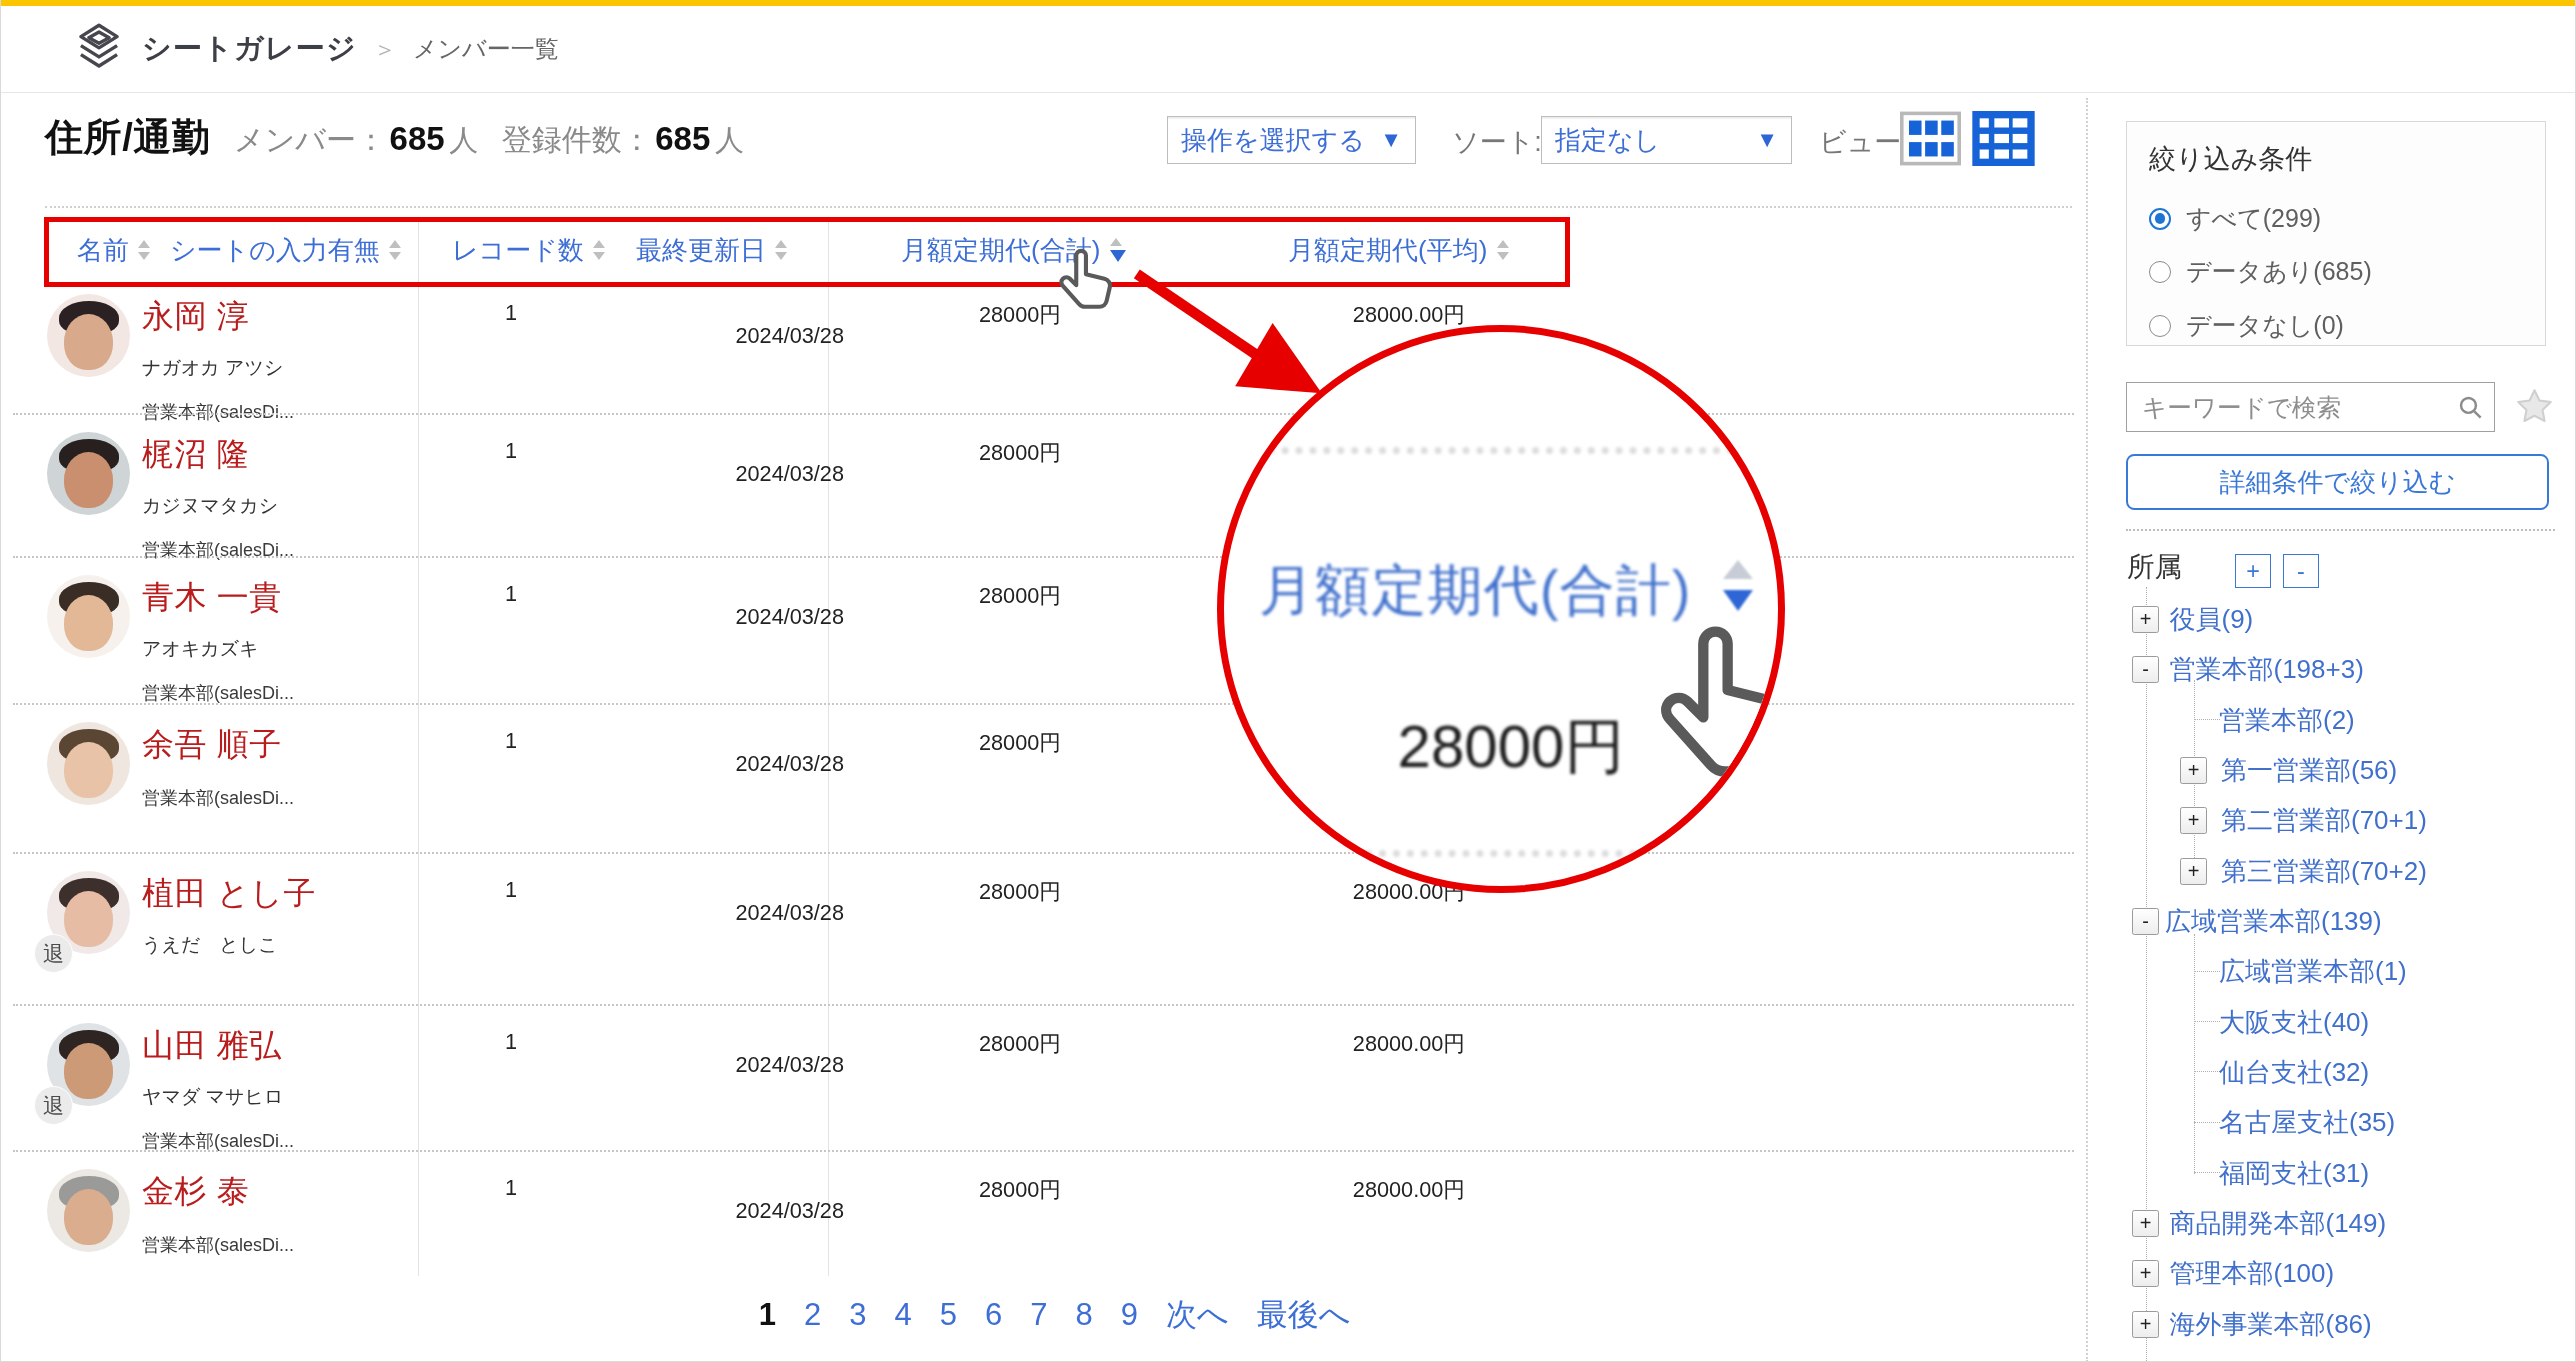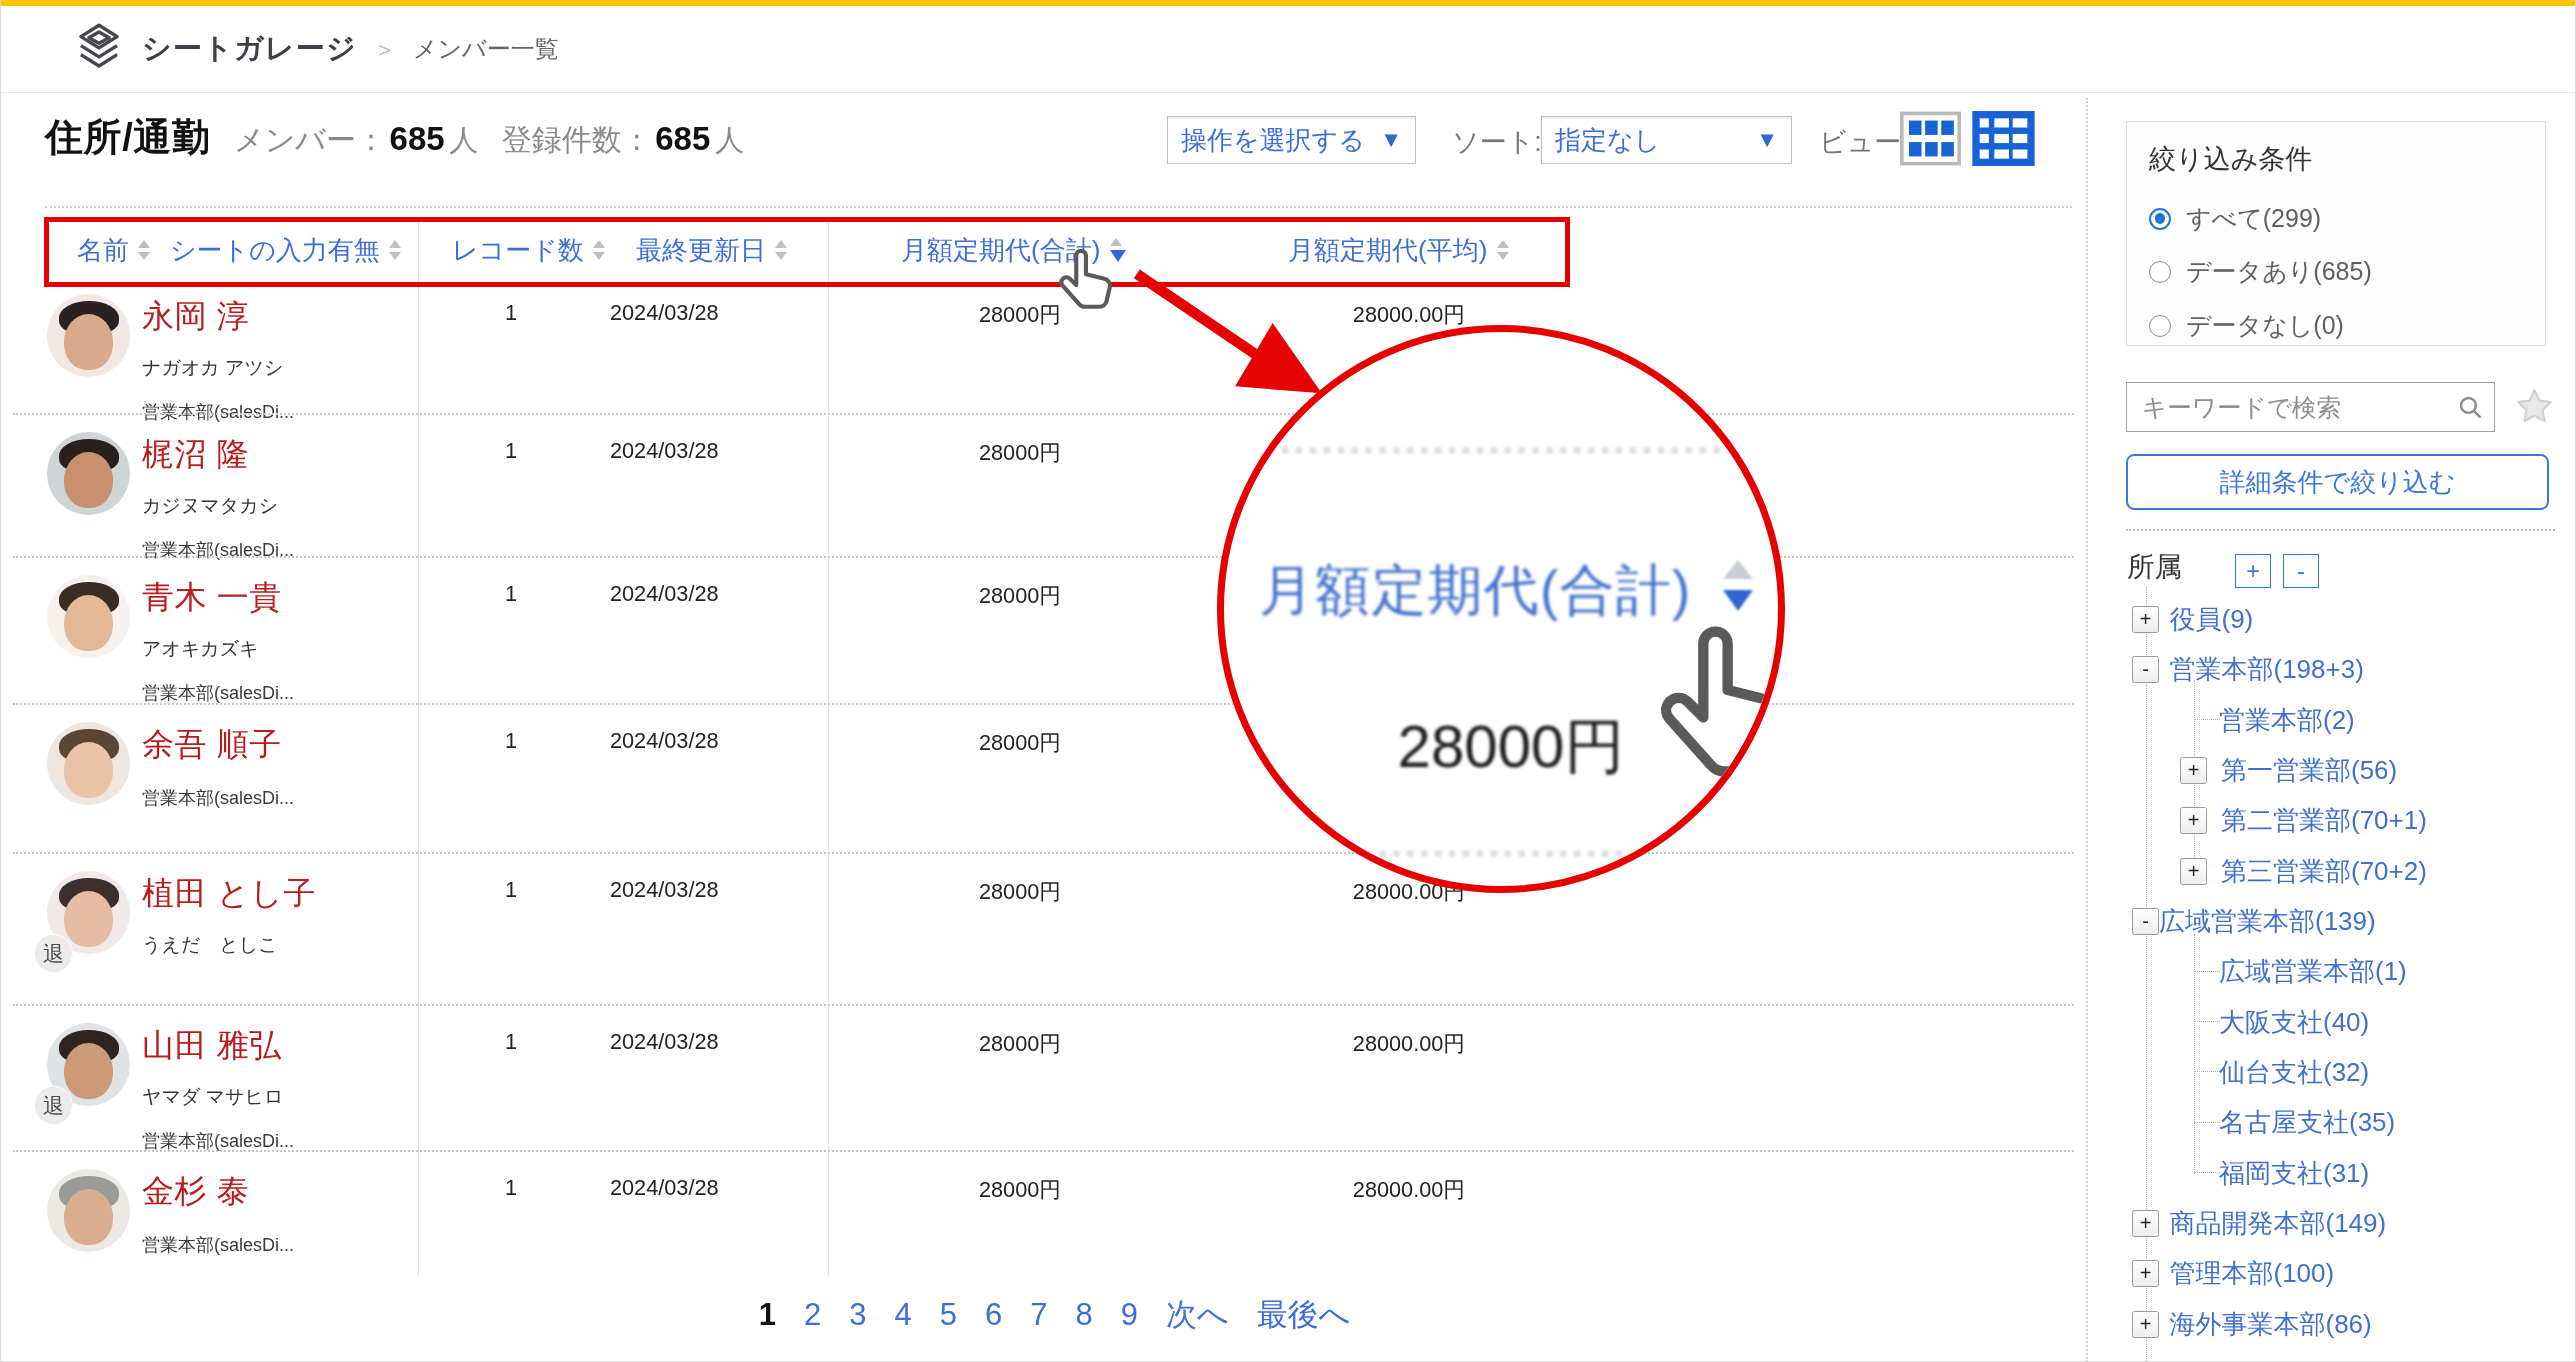--- a/index.html
+++ b/index.html
@@ -52,21 +52,21 @@
   .avatar .hair{position:absolute;left:11.7px;top:7px;width:60px;height:34px;border-radius:50% 50% 42% 42%;background:var(--hair);}
   .badge-retired{position:absolute;left:33px;top:82px;width:39px;height:39px;border-radius:50%;
           background:#ebebeb;border:1.8px solid #fff;box-sizing:border-box;display:flex;align-items:center;justify-content:center;
           font-size:21px;color:#4a4a4a;}
   .namecol{position:absolute;left:141px;top:20px;display:flex;flex-direction:column;}
   .m-name{font-size:32px;color:#b91c1c;font-weight:500;letter-spacing:0.6px;}
   .m-kana{font-size:19px;color:#333;margin-top:16.4px;}
   .m-dept{font-size:18px;color:#3a3a3a;margin-top:19px;}
   .cell{position:absolute;top:24.6px;font-size:21.7px;color:#222;white-space:nowrap;}
   .c-rec{left:375px;width:141px;text-align:right;}
-  .c-date{left:609px;width:234px;text-align:left;}
+  .c-date{left:609px;width:234px;text-align:right;margin-top:23px;}
   .c-total{left:855px;width:205px;text-align:right;}
   .c-avg{left:1259px;width:205px;text-align:right;}
 
   
   #pagination{left:597px;top:1294px;width:913px;display:flex;justify-content:center;align-items:baseline;gap:28px;}
   #pagination .pg{font-size:31px;color:#3d6ed6;cursor:pointer;}
   #pagination .pg.current{color:#111;font-weight:bold;cursor:default;}
 
   
   #side-sep{left:2085px;top:98px;height:1264px;width:0;border-left:2.3px dotted #d0d0d0;}
@@ -427,21 +427,21 @@
       <div class="tree-item" style="top: 803px; left: 2179px;">
     <span class="tbox">+</span>
     <span class="tlabel" style="margin-left: 14px;">第二営業部(70+1)</span>
   </div>
       <div class="tree-item" style="top: 854px; left: 2179px;">
     <span class="tbox">+</span>
     <span class="tlabel" style="margin-left: 14px;">第三営業部(70+2)</span>
   </div>
       <div class="tree-item" style="top: 904px; left: 2131px;">
     <span class="tbox">-</span>
-    <span class="tlabel" style="margin-left: 0;">広域営業本部(139)</span>
+    <span class="tlabel" style="margin-left: 6px;">広域営業本部(139)</span>
   </div>
       <div class="abs leafdash" style="left: 2193px; top: 971px;"></div>
       <div class="tree-item" style="top: 954px; left: 2218px;">
 
     <span class="tlabel">広域営業本部(1)</span>
   </div>
       <div class="abs leafdash" style="left: 2193px; top: 1021px;"></div>
       <div class="tree-item" style="top: 1005px; left: 2218px;">
 
     <span class="tlabel">大阪支社(40)</span>

